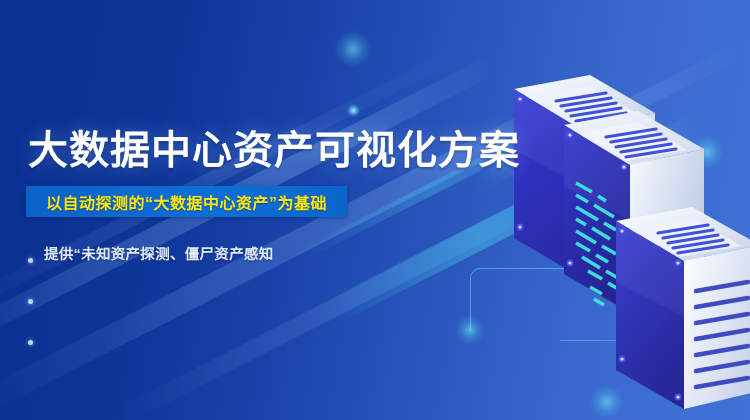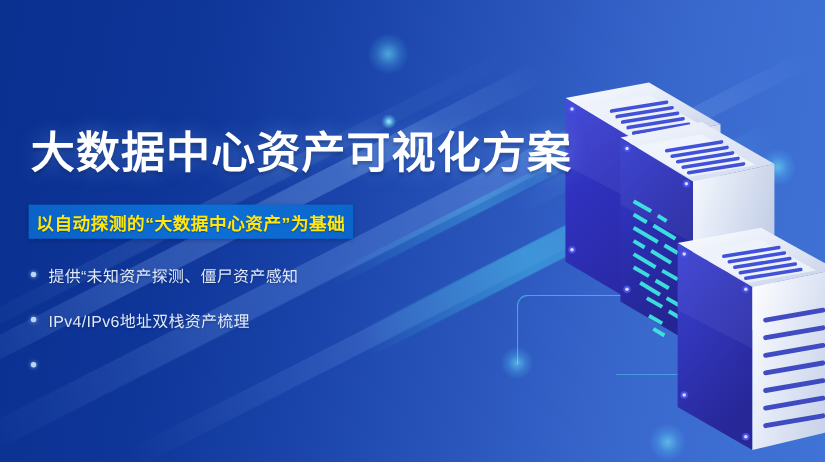--- a/index.html
+++ b/index.html
@@ -42,40 +42,40 @@
 
   
   .glow{position:absolute;border-radius:50%;}
   .glow.big{background:radial-gradient(circle,rgba(120,245,255,.55) 0%,rgba(90,220,255,.22) 38%,rgba(90,220,255,0) 70%);}
   .glow.tiny{background:radial-gradient(circle,rgba(160,250,255,.95) 0%,rgba(110,235,255,.35) 45%,rgba(110,235,255,0) 75%);}
 
   
   .content{position:absolute;left:0;top:0;z-index:6;}
 
   .headline{
-    position:absolute;left:28px;top:116px;
+    position:absolute;left:28px;top:126px;
     font-size:40px;line-height:48px;font-weight:bold;
     color:#ffffff;letter-spacing:1px;white-space:nowrap;
     text-shadow:0 0 18px rgba(150,200,255,.35),0 2px 3px rgba(0,20,70,.35);
   }
   .subbar{
     position:absolute;left:26px;top:186px;
-    height:31px;padding:0 7px;
+    height:31px;padding:0 20px;
     display:flex;align-items:center;
     background:linear-gradient(90deg,#0a63c8 0%,#0d6fd6 55%,#0b66cc 100%);
     box-shadow:0 1px 4px rgba(0,15,60,.35);
   }
   .subbar span{
     font-size:16px;font-weight:bold;color:#ffe70a;
     letter-spacing:.5px;white-space:nowrap;
     text-shadow:0 1px 1px rgba(0,30,90,.45);
   }
 
   .bullets{position:absolute;left:28px;top:236px;}
-  .bullet{display:flex;align-items:center;height:27px;margin-bottom:14px;}
+  .bullet{display:flex;align-items:flex-end;height:27px;margin-bottom:14px;font-weight:bold;}
   .dot{
     width:5px;height:5px;border-radius:50%;
     background:#bcd4f4;flex:0 0 auto;margin-right:11px;
     box-shadow:0 0 4px rgba(190,220,255,.7);
   }
   .btxt{
     font-size:14.5px;color:#dfe9f9;white-space:nowrap;
     letter-spacing:.3px;
     text-shadow:0 1px 2px rgba(0,20,70,.4);
   }
@@ -274,21 +274,20 @@
       <span>以自动探测的“大数据中心资产”为基础</span>
     </div>
 
     <div class="bullets">
       <div class="bullet">
         <div class="dot"></div>
         <div class="btxt">提供“未知资产探测、僵尸资产感知</div>
       </div>
       <div class="bullet">
         <div class="dot"></div>
-        <div class="btxt">IPv4/IPv6地址双栈资产梳理</div>
       </div>
       <div class="bullet">
         <div class="dot"></div>
       </div>
     </div>
 
   </div>
 </div>
 
 </body></html>

